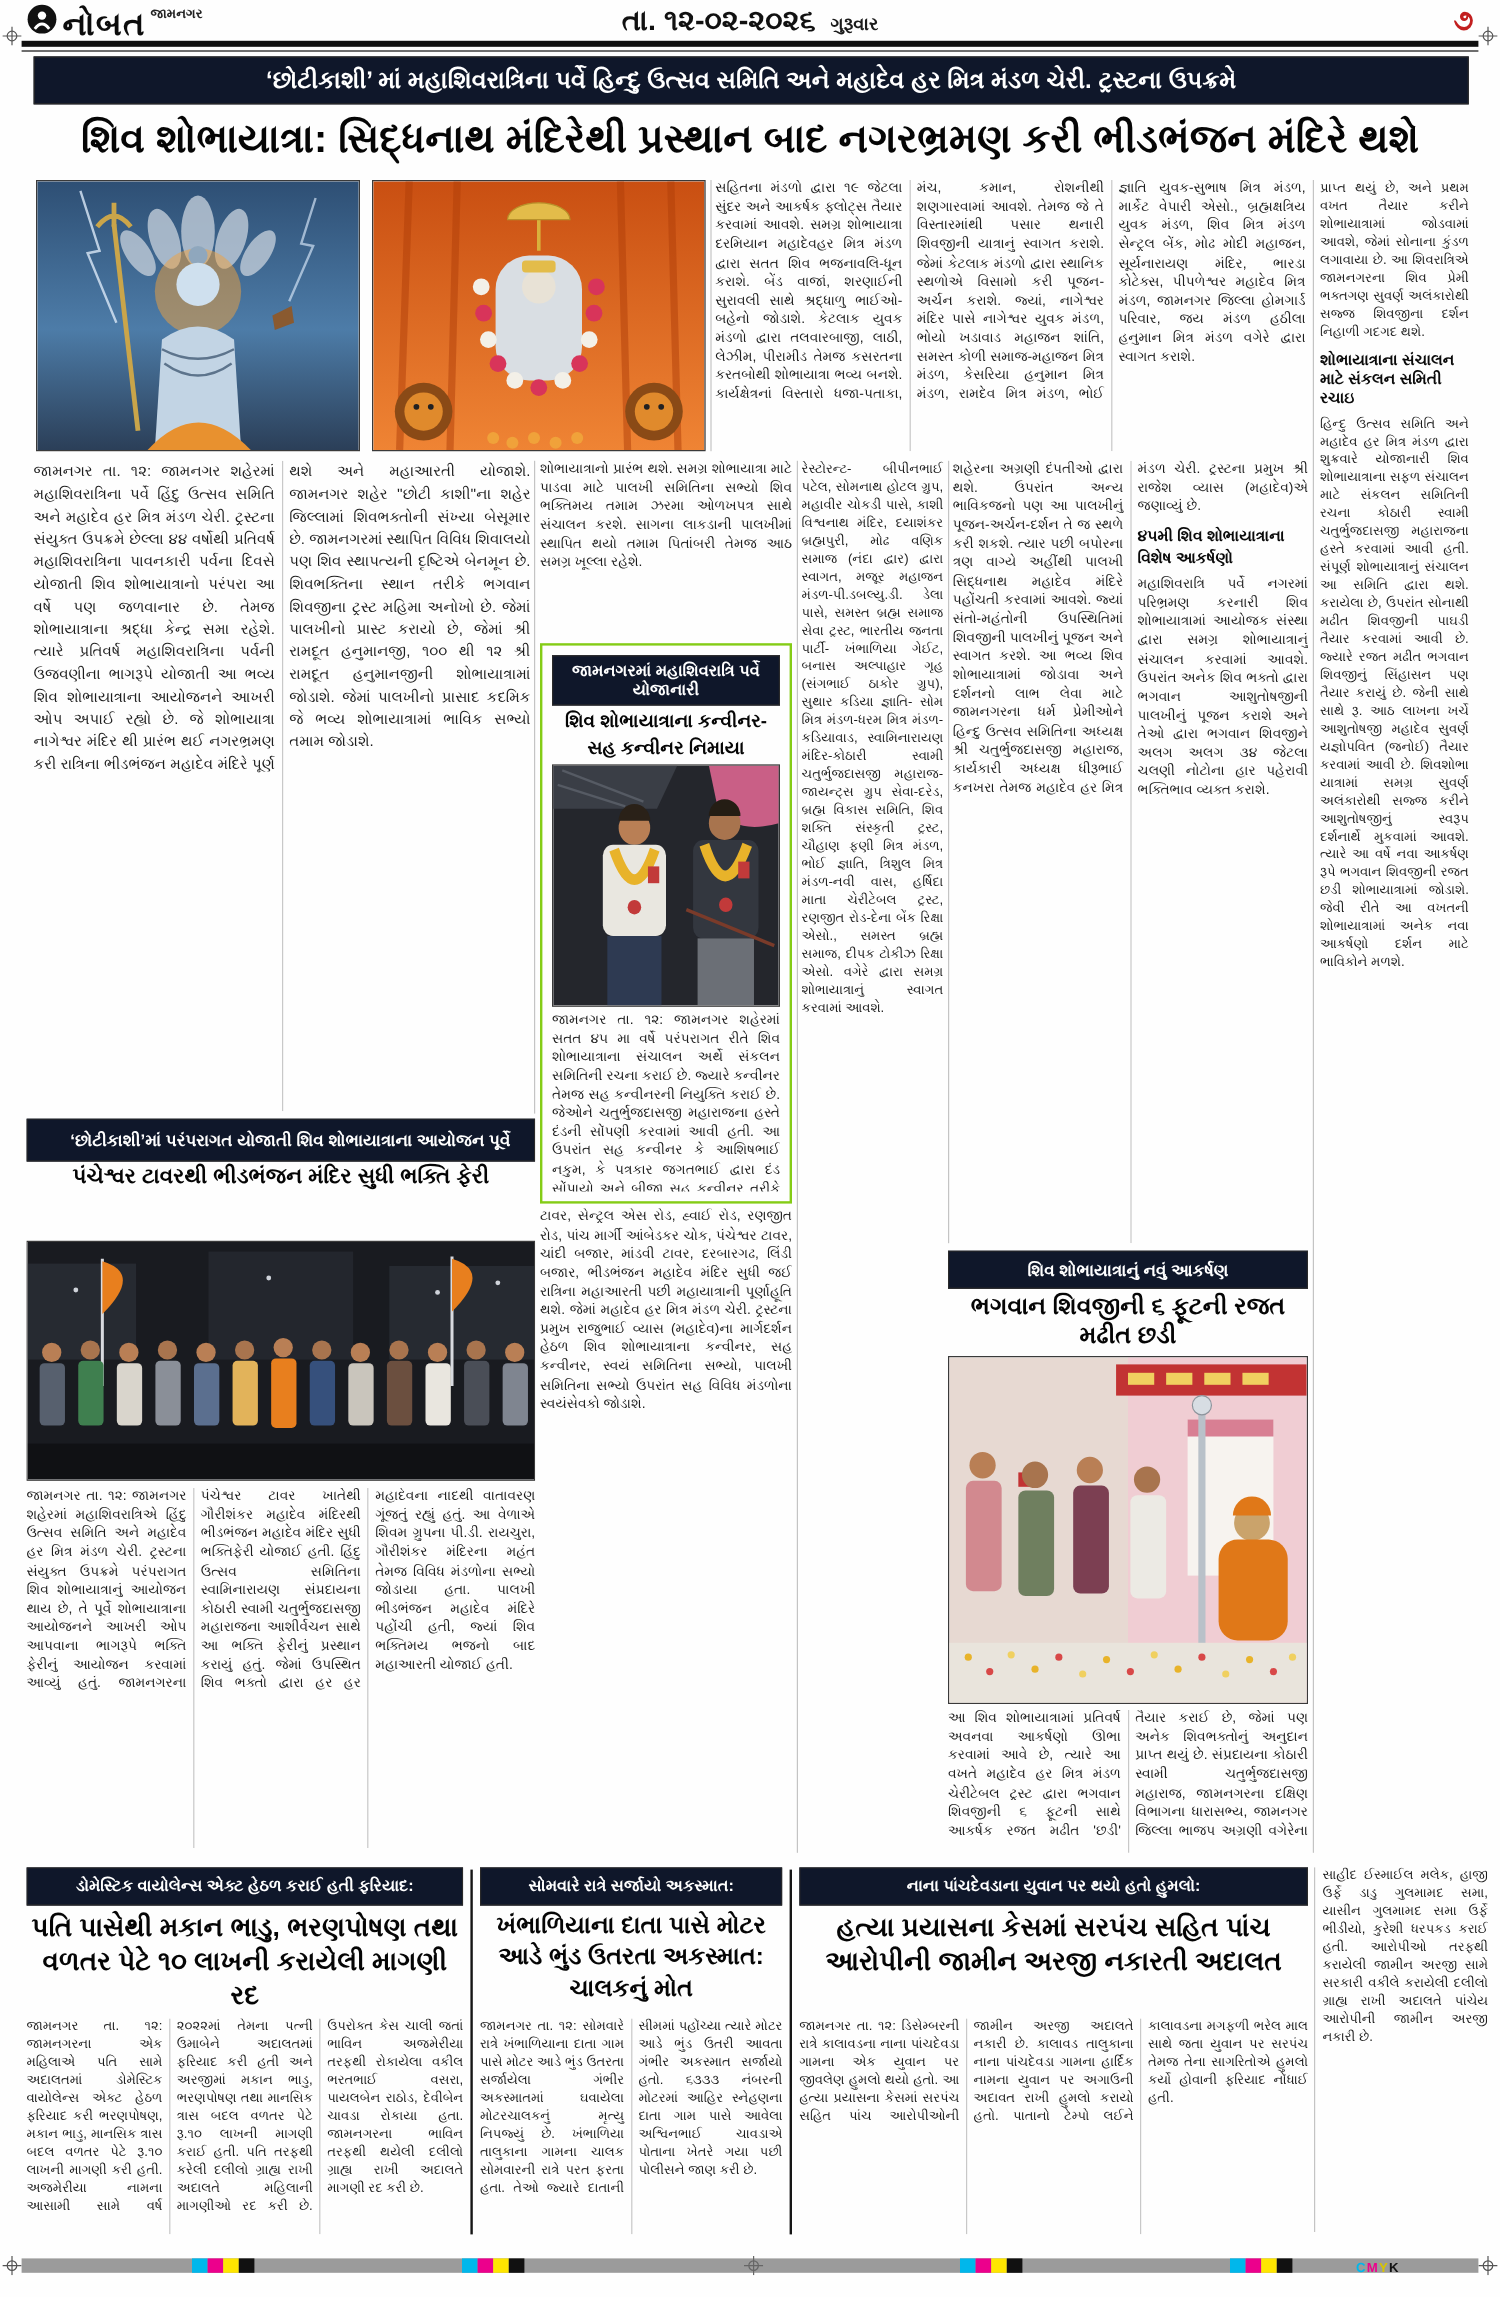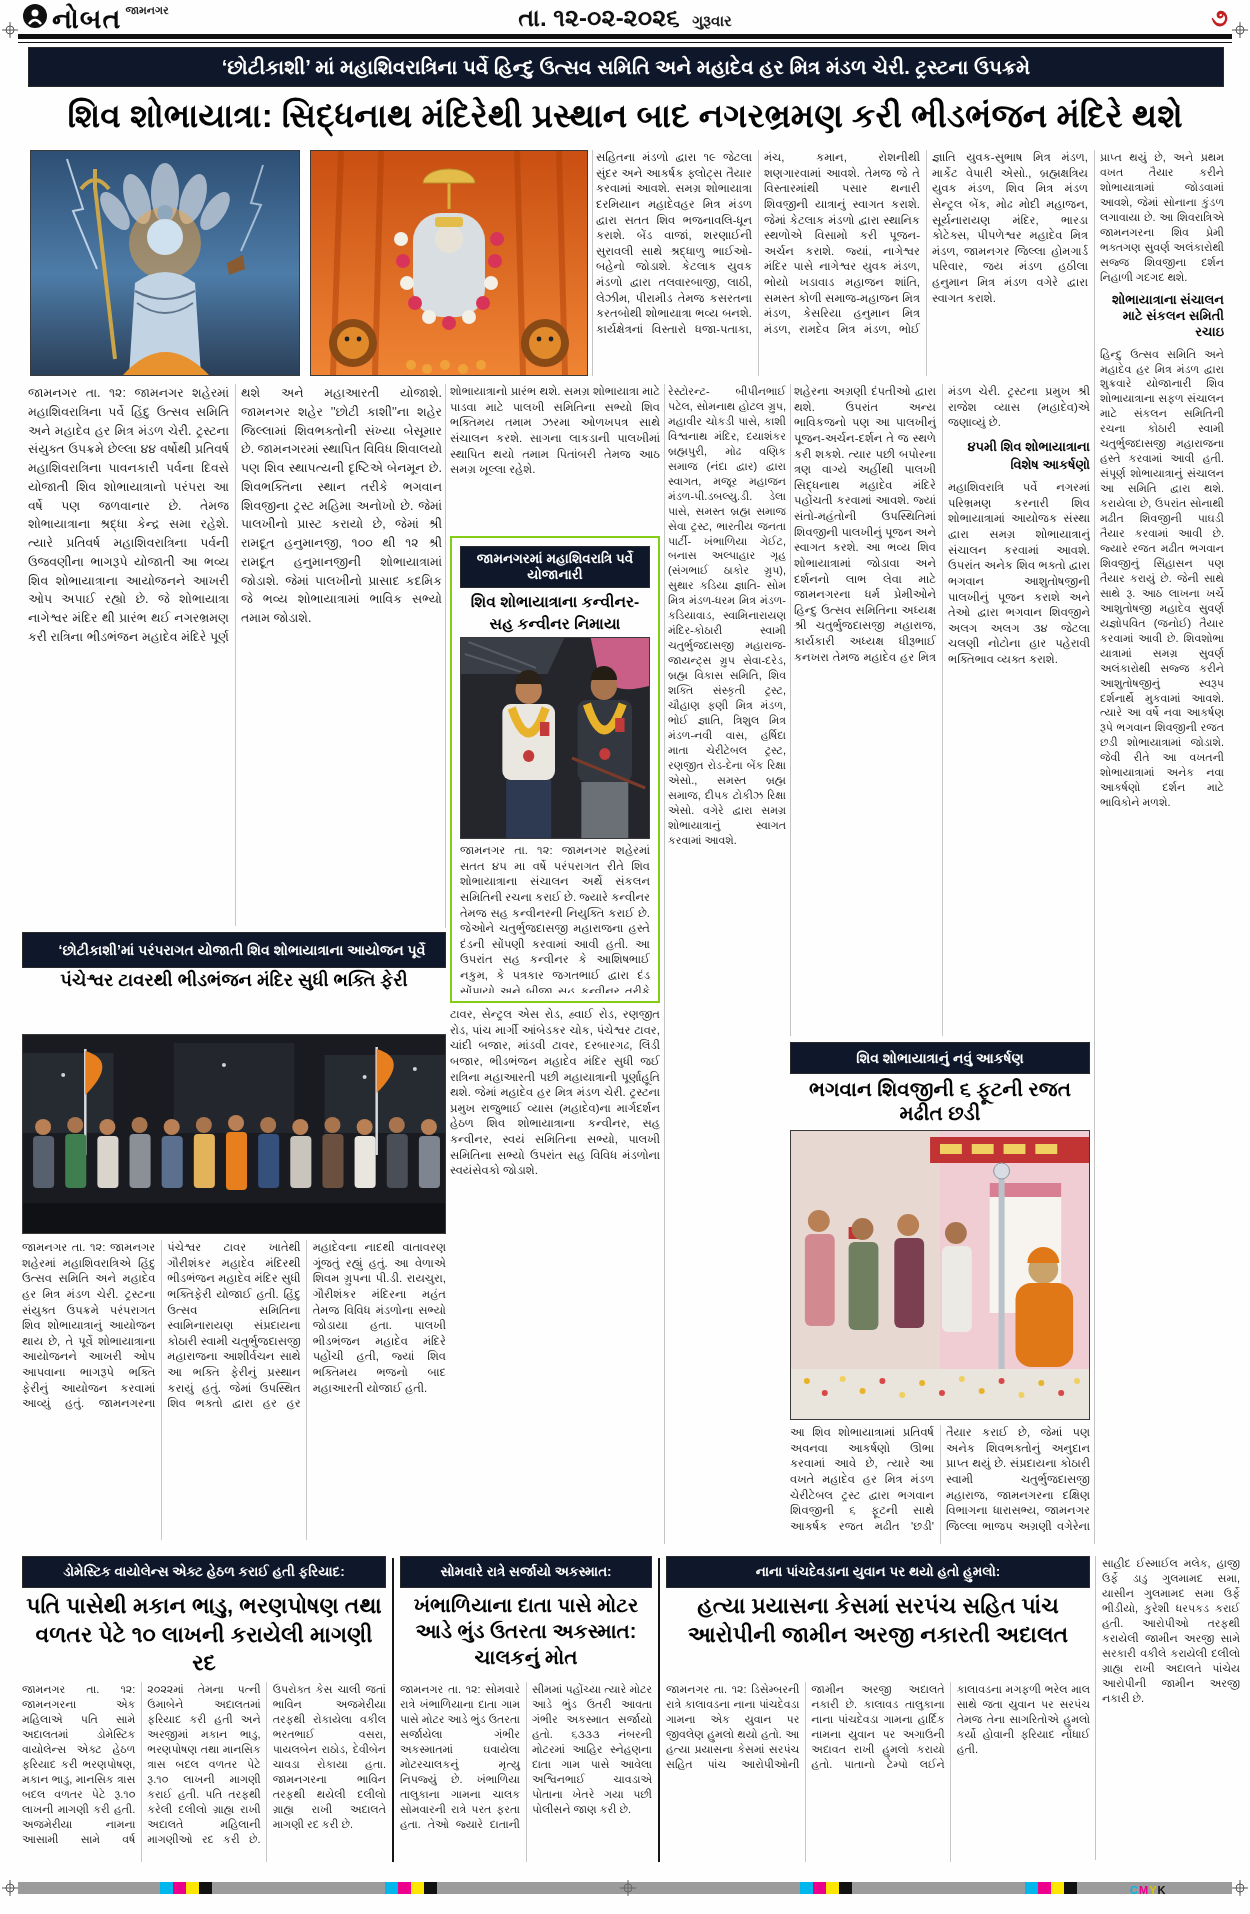--- a/index.html
+++ b/index.html
@@ -18,21 +18,21 @@
   .rule-thick{top:34px;left:18px;right:18px;height:5px;background:#101010;}
   .rule-thin{top:42px;left:18px;right:18px;height:1px;background:#101010;}
   
   .kickerbar{background:#0f172a;color:#fff;font-weight:bold;text-align:center;
              display:flex;align-items:center;justify-content:center;border:1px solid #2a2a2a;
              overflow:hidden;line-height:1.15;}
   .headline{font-weight:bold;color:#050505;text-align:center;overflow:hidden;}
   .btxt{font-size:11.5px;line-height:1.36;text-align:justify;color:#1c1c1c;overflow:hidden;}
   .cols-2{column-count:2;column-gap:12px;column-rule:1px solid #c8c8c8;}
   .cols-3{column-count:3;column-gap:12px;column-rule:1px solid #c8c8c8;}
-  .subhead{font-weight:bold;text-align:right;font-size:13px;margin:7px 0;color:#0a0a0a;}
+  .subhead{font-weight:bold;text-align:left;font-size:13px;margin:7px 0;color:#0a0a0a;}
   .vrule{width:1px;background:#c4c4c4;}
   .vrule-dark{width:2px;background:#161616;}
   .photo{border:1px solid #3a3a3a;background:#ddd;overflow:hidden;}
   .photo svg{display:block;width:100%;height:100%;}
   
   .regmark svg{display:block;}
   
   .footerbar{top:1882px;left:18px;right:18px;height:12px;background:#9b9b9b;}
   .cmyk-strip{position:absolute;top:1;display:flex;height:12px;}
   .cmyk-strip span{width:13px;height:12px;display:block;}

